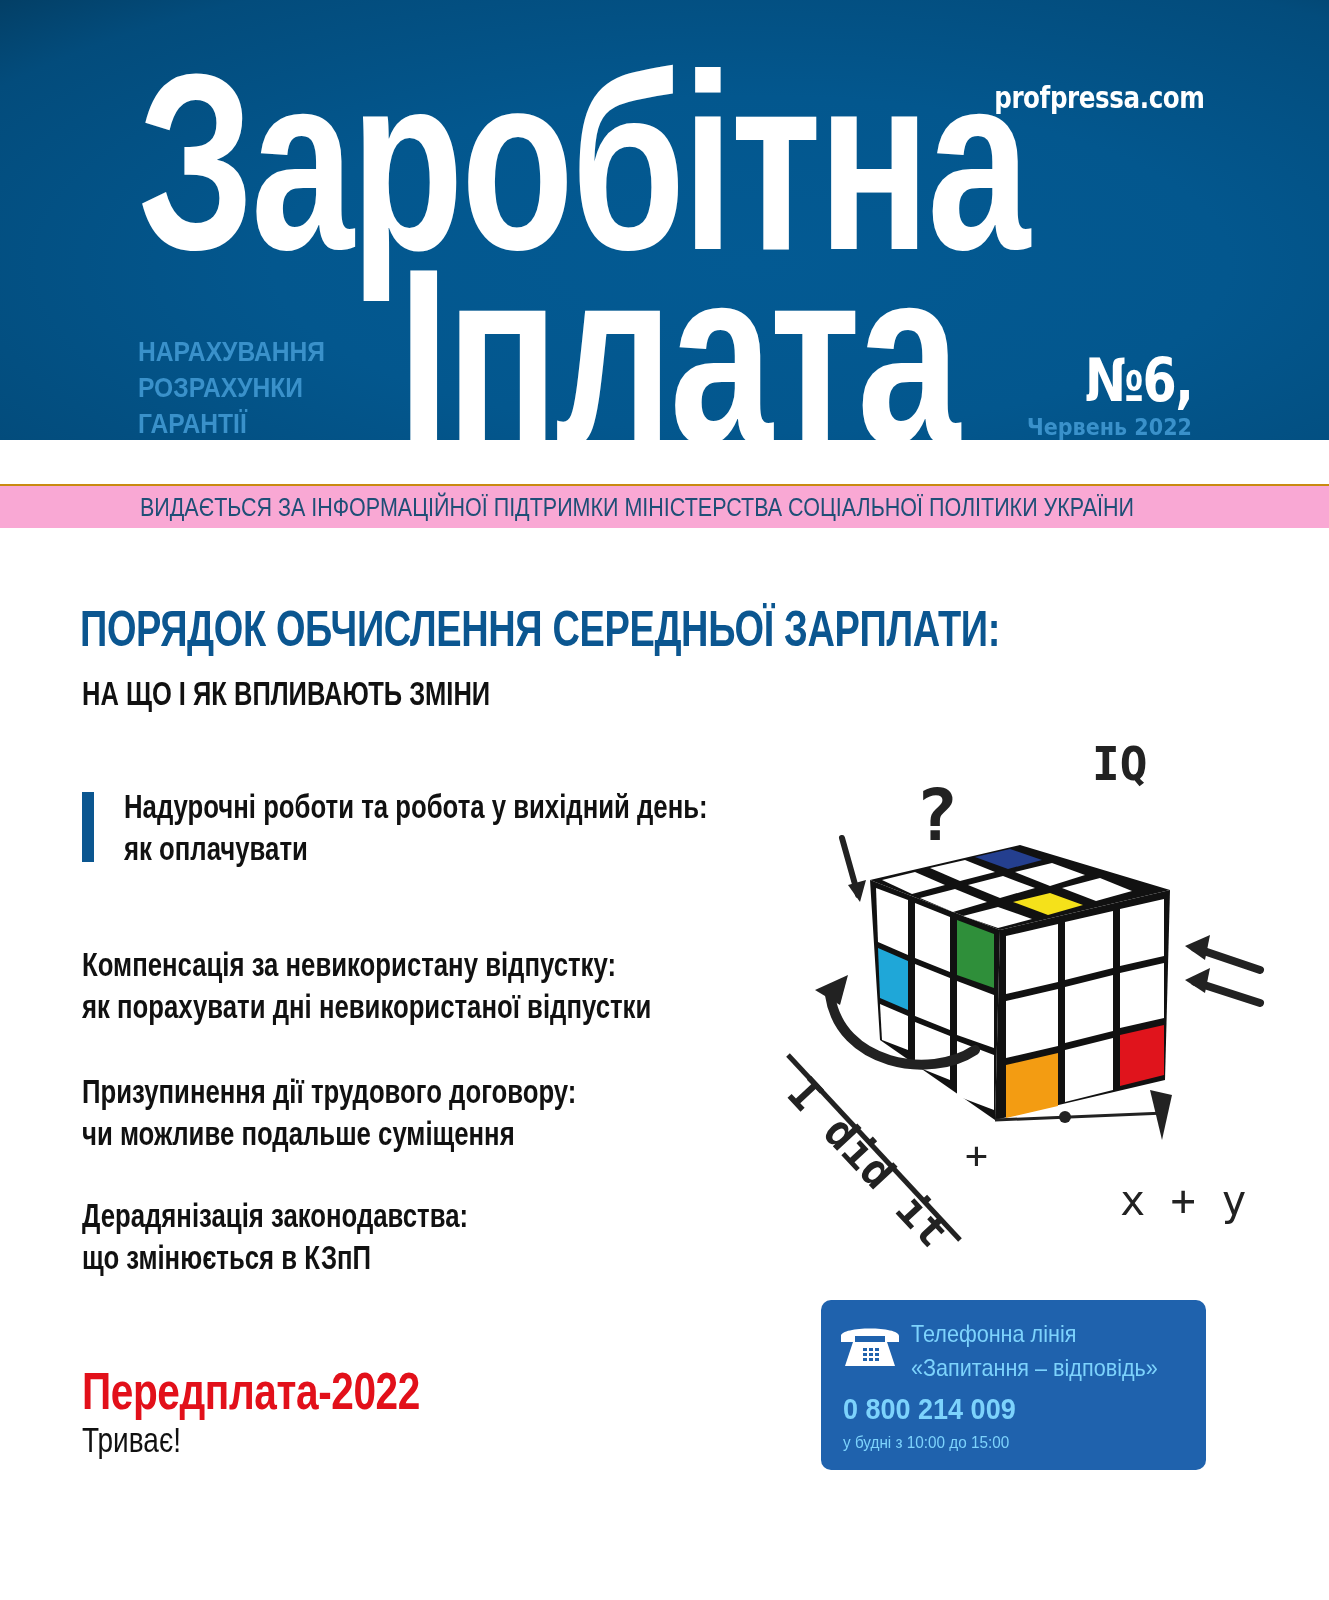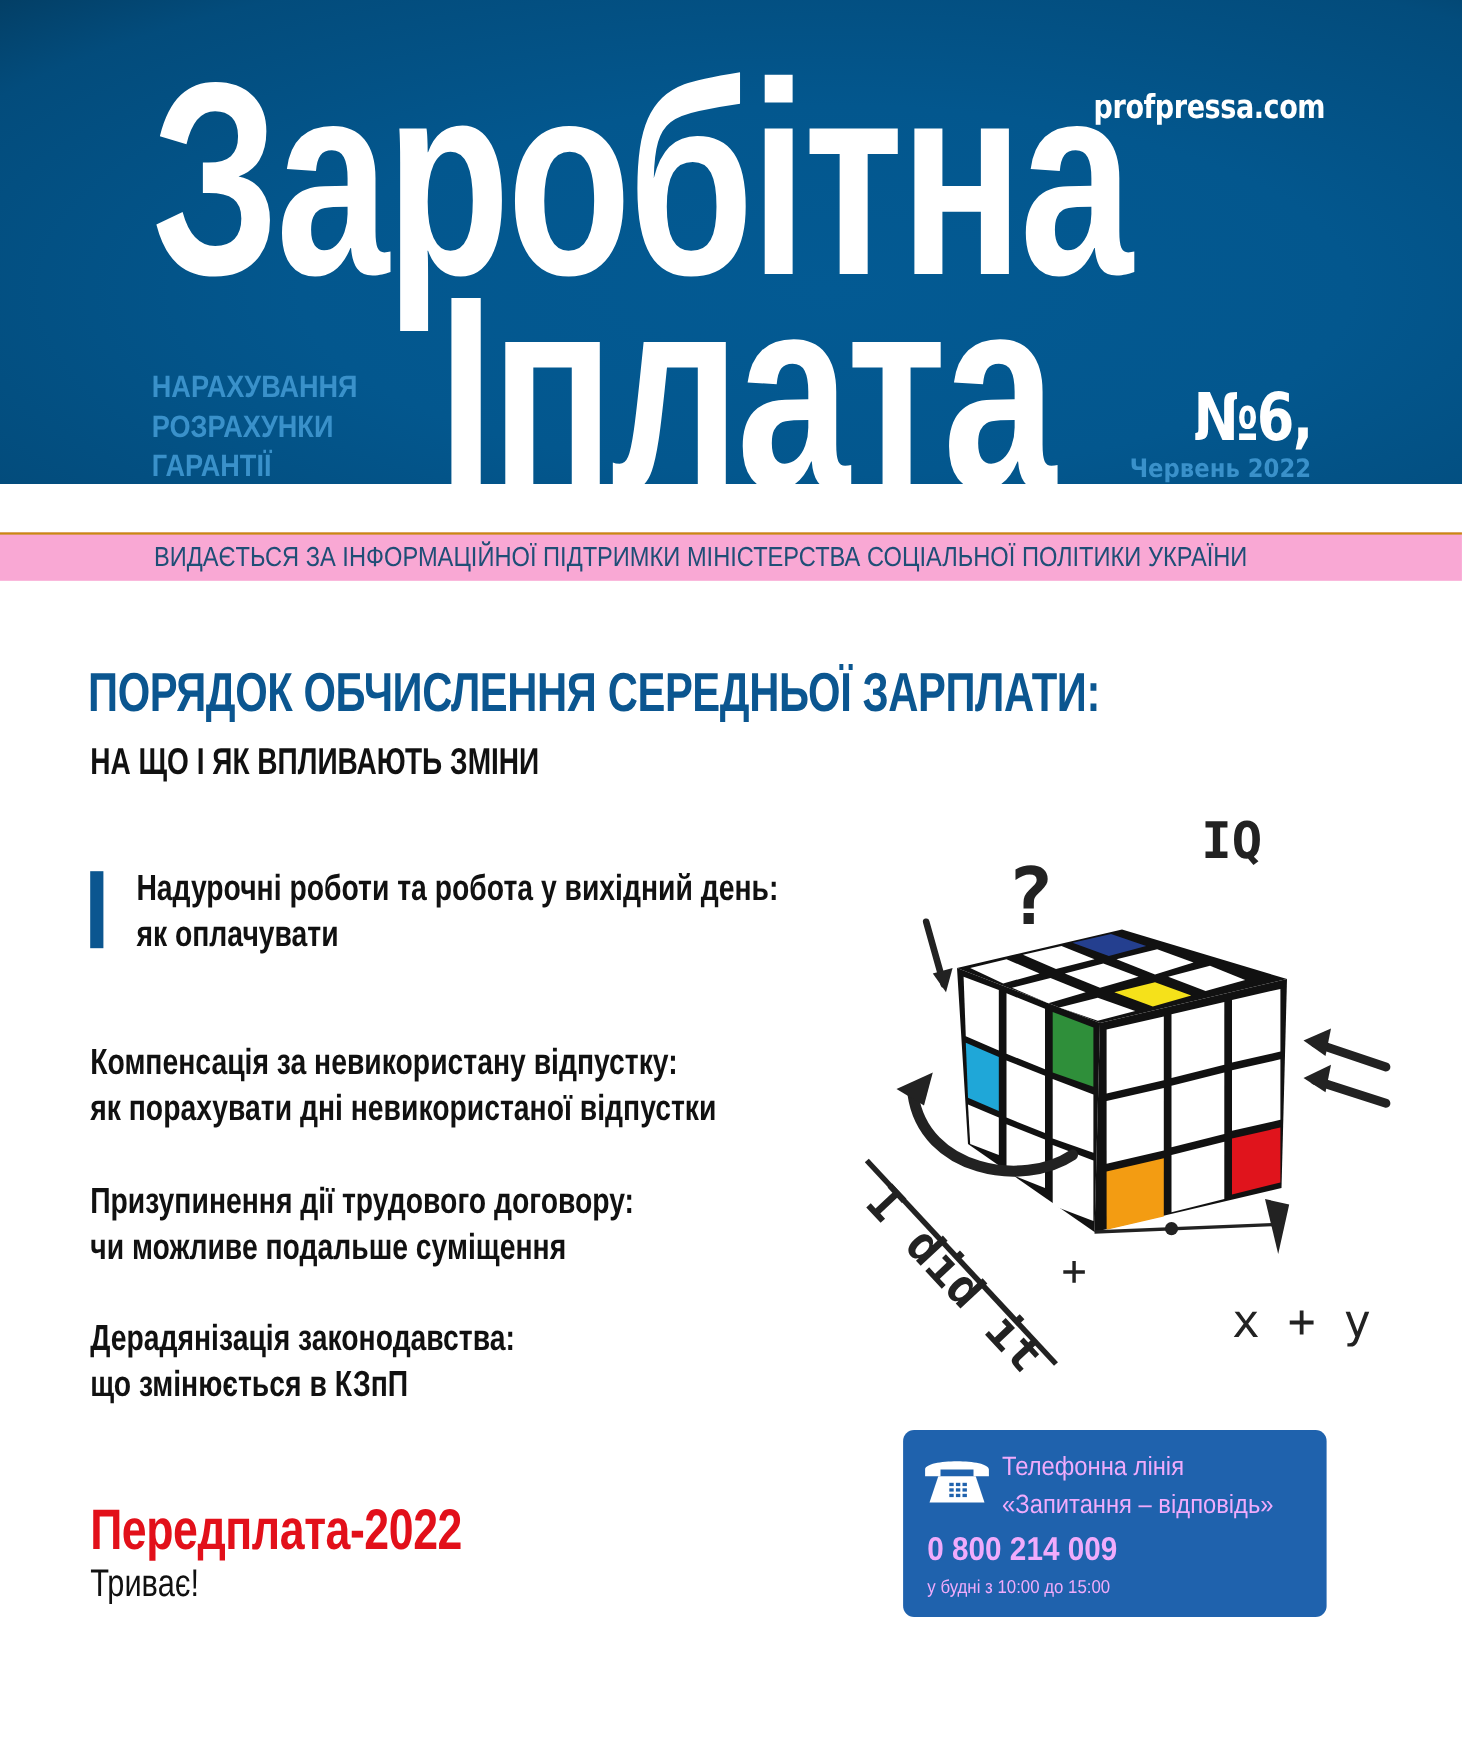--- a/index.html
+++ b/index.html
@@ -178,21 +178,21 @@
       transform-origin: left top;
     }
     .hotline-box {
       position: absolute;
       left: 821px;
       top: 1300px;
       width: 385px;
       height: 170px;
       background: #1f62ad;
       border-radius: 10px;
-      color: #f0abfc;
+      color: #7dd3fc;
     }
     .phone-icon {
       position: absolute;
       left: 18px;
       top: 22px;
       width: 62px;
       height: 46px;
     }
     .hotline-title {
       position: absolute;

